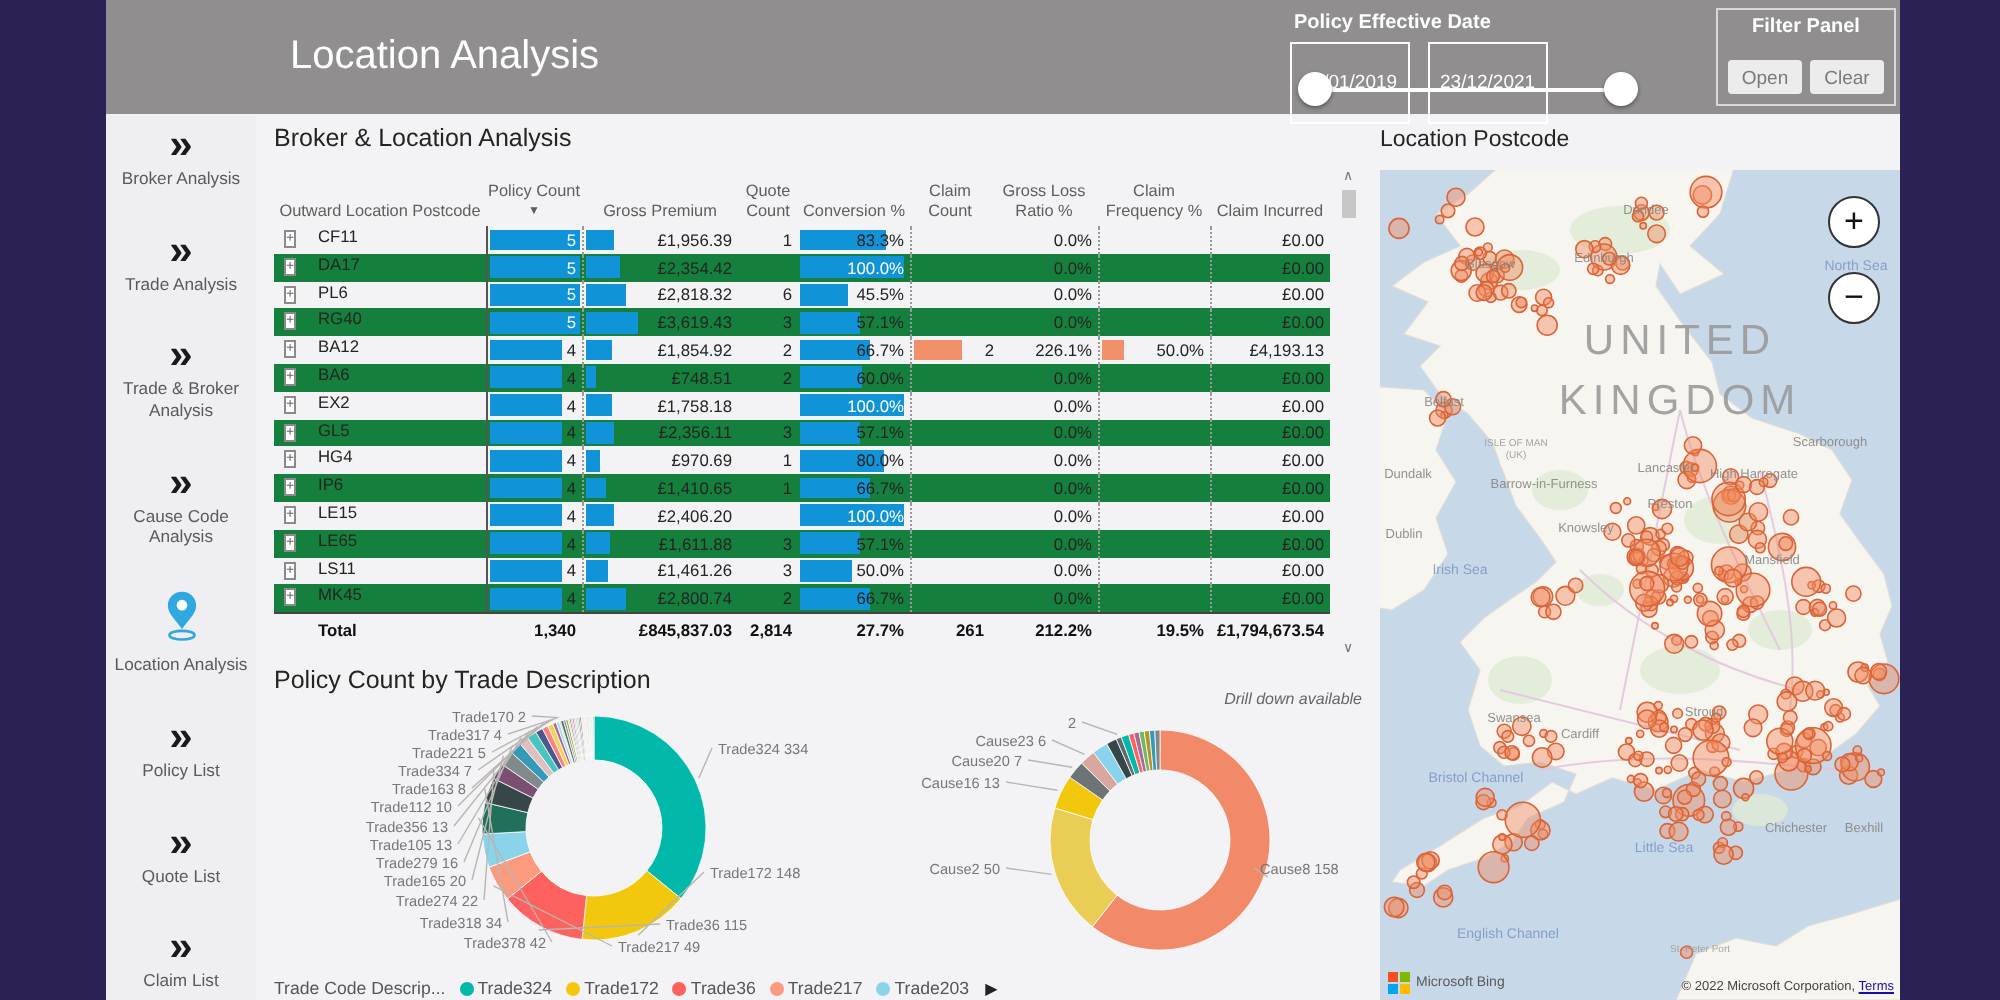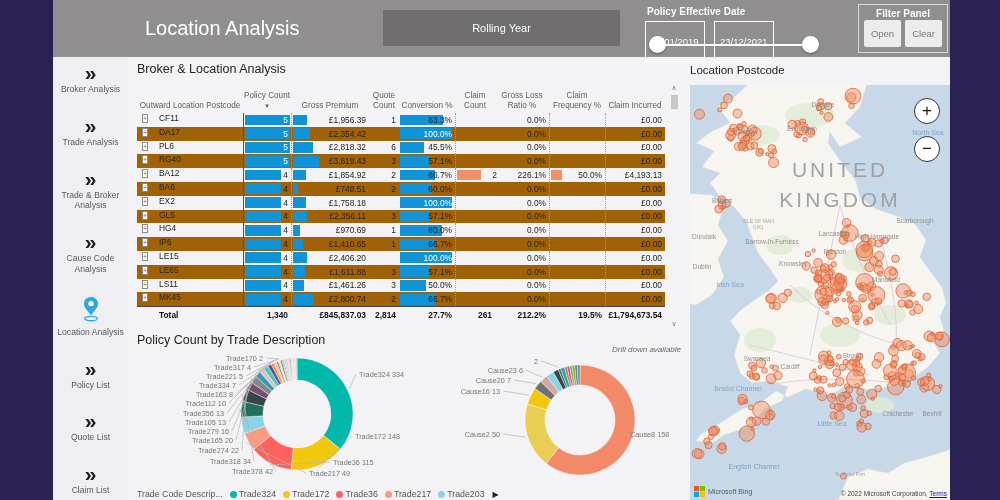--- a/index.html
+++ b/index.html
@@ -18,37 +18,37 @@
   #rolling-btn{position:absolute;left:330px;top:10px;width:237px;height:36px;background:#716E6F;color:#fff;
        font-size:11px;display:flex;align-items:center;justify-content:center;cursor:pointer;}
   #date-group{position:absolute;left:592px;top:4px;width:200px;height:50px;color:#fff;}
   #date-label{font-size:10px;font-weight:bold;margin:2px 0 4px 2px;}
   .date-box{display:inline-block;border:1px solid #fff;font-size:9.5px;padding:14px 5px;margin-right:5px;color:#fff;}
   #slider{position:absolute;left:8px;top:40px;width:162px;height:2px;background:#fff;border-radius:2px;}
   .handle{position:absolute;top:-8px;width:17px;height:17px;background:#fff;border-radius:50%;box-shadow:0 1px 2px rgba(0,0,0,.4);}
   #handle-a{left:-4px;} #handle-b{right:-4px;}
   #filter-panel{position:absolute;left:805px;top:4px;width:88px;height:47px;border:1px solid #D9D8D9;}
   #filter-title{color:#fff;font-size:10px;font-weight:bold;text-align:center;margin-top:3px;}
-  .fp-btn{position:absolute;bottom:5px;width:37px;height:27px;background:#EDECEC;color:#7A7A7A;font-size:9.5px;
+  .fp-btn{position:absolute;bottom:5px;width:37px;height:17px;background:#EDECEC;color:#7A7A7A;font-size:9.5px;
        border:none;border-radius:2px;cursor:pointer;padding:4px;}
   #fp-open{left:5px;} #fp-clear{left:46px;}
   
   #sidebar{position:absolute;left:53px;top:57px;width:75px;bottom:0;background:#EFEEF2;
        display:flex;flex-direction:column;justify-content:space-between;padding:6px 0 4px;box-sizing:border-box;}
   .side-item{text-align:center;cursor:pointer;}
   .side-item .chev{font-size:21px;font-weight:bold;color:#1A1A1A;line-height:20px;display:block;}
   .side-item .slabel{font-size:8.6px;color:#5A5A5A;line-height:1.25;padding:1px 2px 0;display:block;}
   
   .panel-title{font-size:12.5px;color:#252423;}
   #table-panel{position:absolute;left:135px;top:62px;width:540px;height:268px;}
   #table-title{position:absolute;left:2px;top:0;}
   #tbl{position:absolute;left:2px;top:20px;width:528px;}
   .trow{display:grid;grid-template-columns:18px 88px 48px 78px 30px 56px 40px 54px 56px 60px;height:13.8px;
        align-items:center;font-size:8.4px;color:#252423;cursor:pointer;}
-  .trow.alt{background:#a16207;}
+  .trow.alt{background:#15803d;}
   .thead{display:grid;grid-template-columns:106px 48px 78px 30px 56px 40px 54px 56px 60px;
        font-size:8.2px;color:#605E5C;align-items:end;height:28px;padding-bottom:3px;cursor:pointer;}
   .thead div{text-align:center;line-height:1.15;}
   .thead .hl{text-align:center;}
   .cell{position:relative;height:100%;box-sizing:border-box;}
   .cnum{position:absolute;right:3px;top:0;bottom:0;display:flex;align-items:center;}
   .bar{position:absolute;left:1px;top:1.5px;bottom:1.5px;background:#1193D8;}
   .obar{background:#F29069;}
   .c-policy{border-left:1px solid #555;}
   .c-prem,.c-claim,.c-freq,.c-inc{border-left:1px dotted #999;padding-left:44px;}
@@ -87,21 +87,20 @@
   #attrib a{color:#1A0DAB;text-decoration:underline;cursor:pointer;}
 </style>
 </head>
 <body>
 
 <div class="rail" id="rail-left"></div>
 <div class="rail" id="rail-right"></div>
 
 <div id="header">
   <div id="page-title">Location Analysis</div>
-  <div id="rolling-btn">Rolling Year</div>
   <div id="date-group">
     <div id="date-label">Policy Effective Date</div>
     <span class="date-box">01/01/2019</span>
     <span class="date-box">23/12/2021</span>
     <div id="slider">
       <div class="handle" id="handle-a"></div>
       <div class="handle" id="handle-b"></div>
     </div>
   </div>
   <div id="filter-panel">

